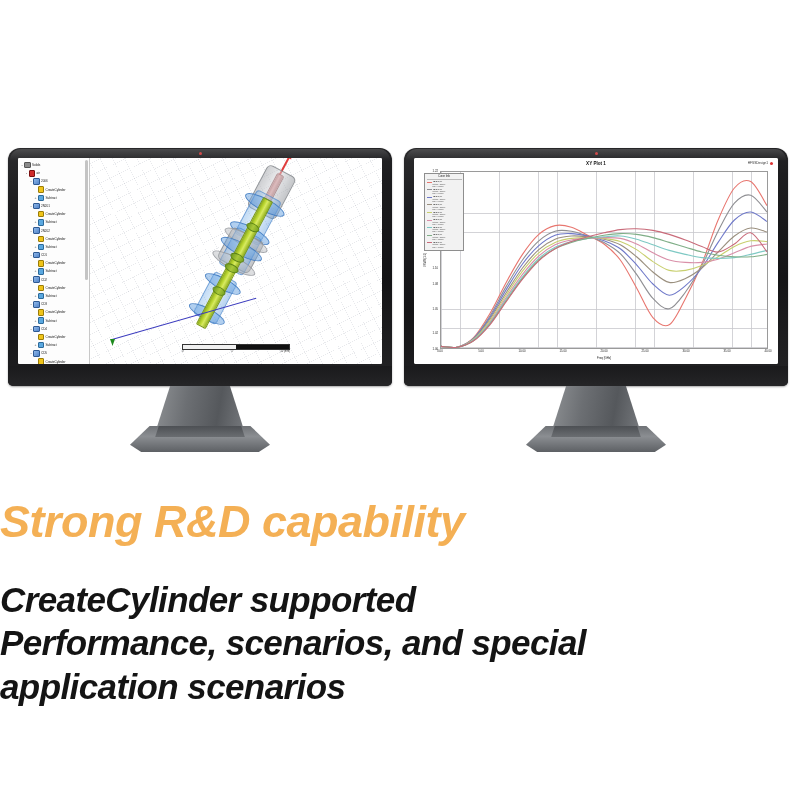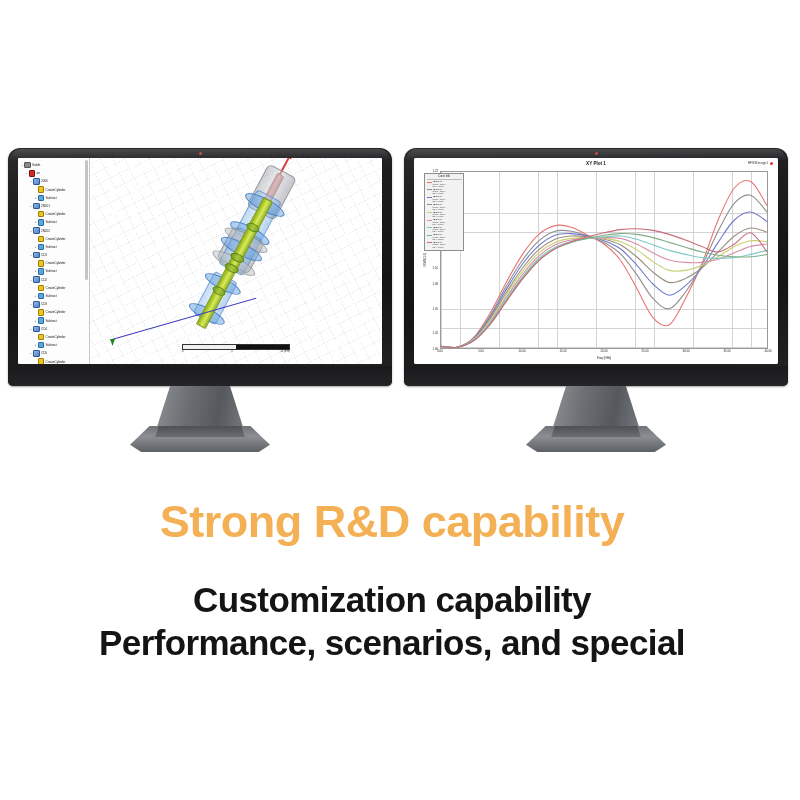--- a/index.html
+++ b/index.html
@@ -167,21 +167,21 @@
     position:absolute;left:6px;top:4px;width:40px;
     background:#f2f2f2;border:.6px solid #8e8e8e;padding:1px 1.5px;box-sizing:border-box;z-index:4;
   }
   .legend-title{font-size:2.6px;text-align:center;color:#111;border-bottom:.4px solid #bbb;padding-bottom:.5px;margin-bottom:.8px;}
   .legend-row{display:flex;align-items:flex-start;margin-bottom:.9px;}
   .legend-swatch{width:5px;height:.9px;margin-top:1.4px;margin-right:1px;flex:0 0 5px;}
   .legend-txt{font-size:2.1px;line-height:2.5px;color:#111;white-space:nowrap;overflow:hidden;}
   .legend-sub{font-size:1.8px;line-height:2.1px;color:#444;}
 
   
-  .caption{position:absolute;left:0;right:16px;text-align:center;}
+  .caption{position:absolute;left:0;right:16px;font-style:italic;}
   .headline{
     top:496px;font-size:45px;font-weight:bold;color:#f4b055;letter-spacing:-0.5px;
   }
   .subline{
     top:578px;font-size:35px;font-weight:bold;color:#141414;line-height:1.24;
     letter-spacing:-0.6px;
   }
 </style>
 </head>
 <body>
@@ -518,17 +518,18 @@
 
       </div>
       <div class="chin"></div>
     </div>
     <div class="stand-neck"></div>
     <div class="stand-base"></div>
   </div>
 
   <div class="caption headline">Strong R&amp;D capability</div>
   <div class="caption subline">
-    <div>Customization capability</div>
+    <div>CreateCylinder supported</div>
     <div>Performance, scenarios, and special</div>
+    <div>application scenarios</div>
   </div>
 
 </div>
 
 </body></html>

